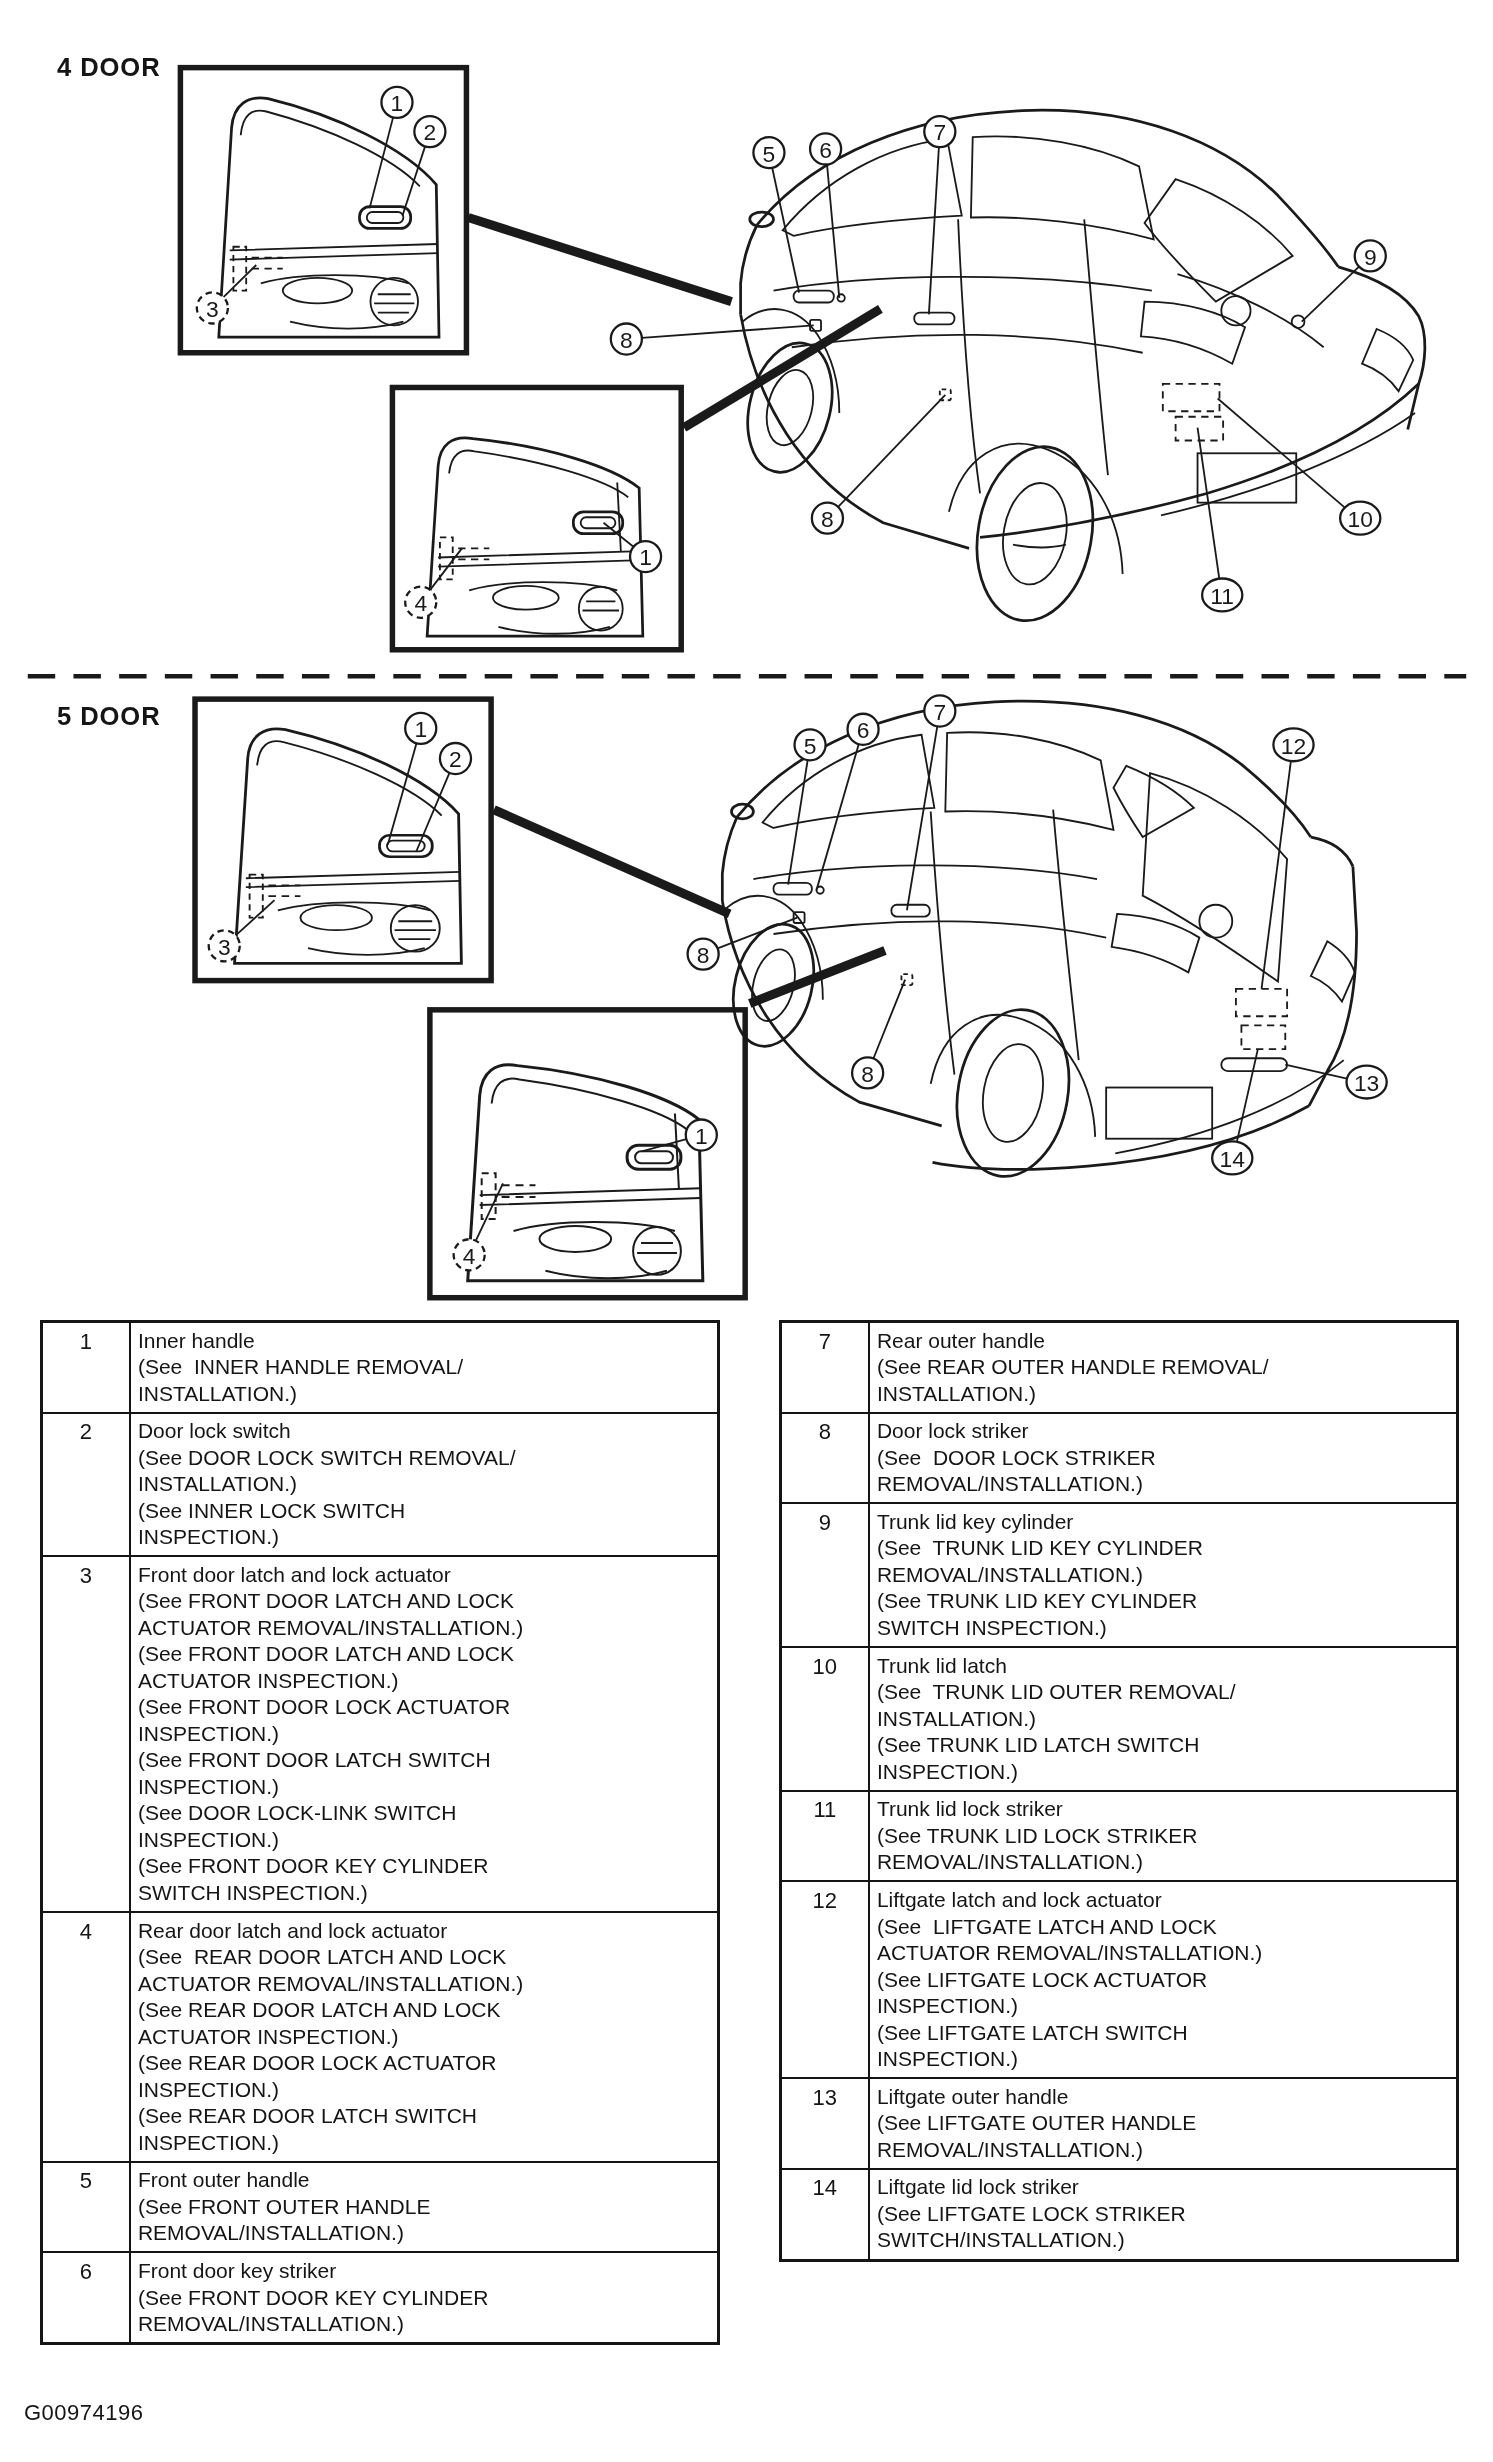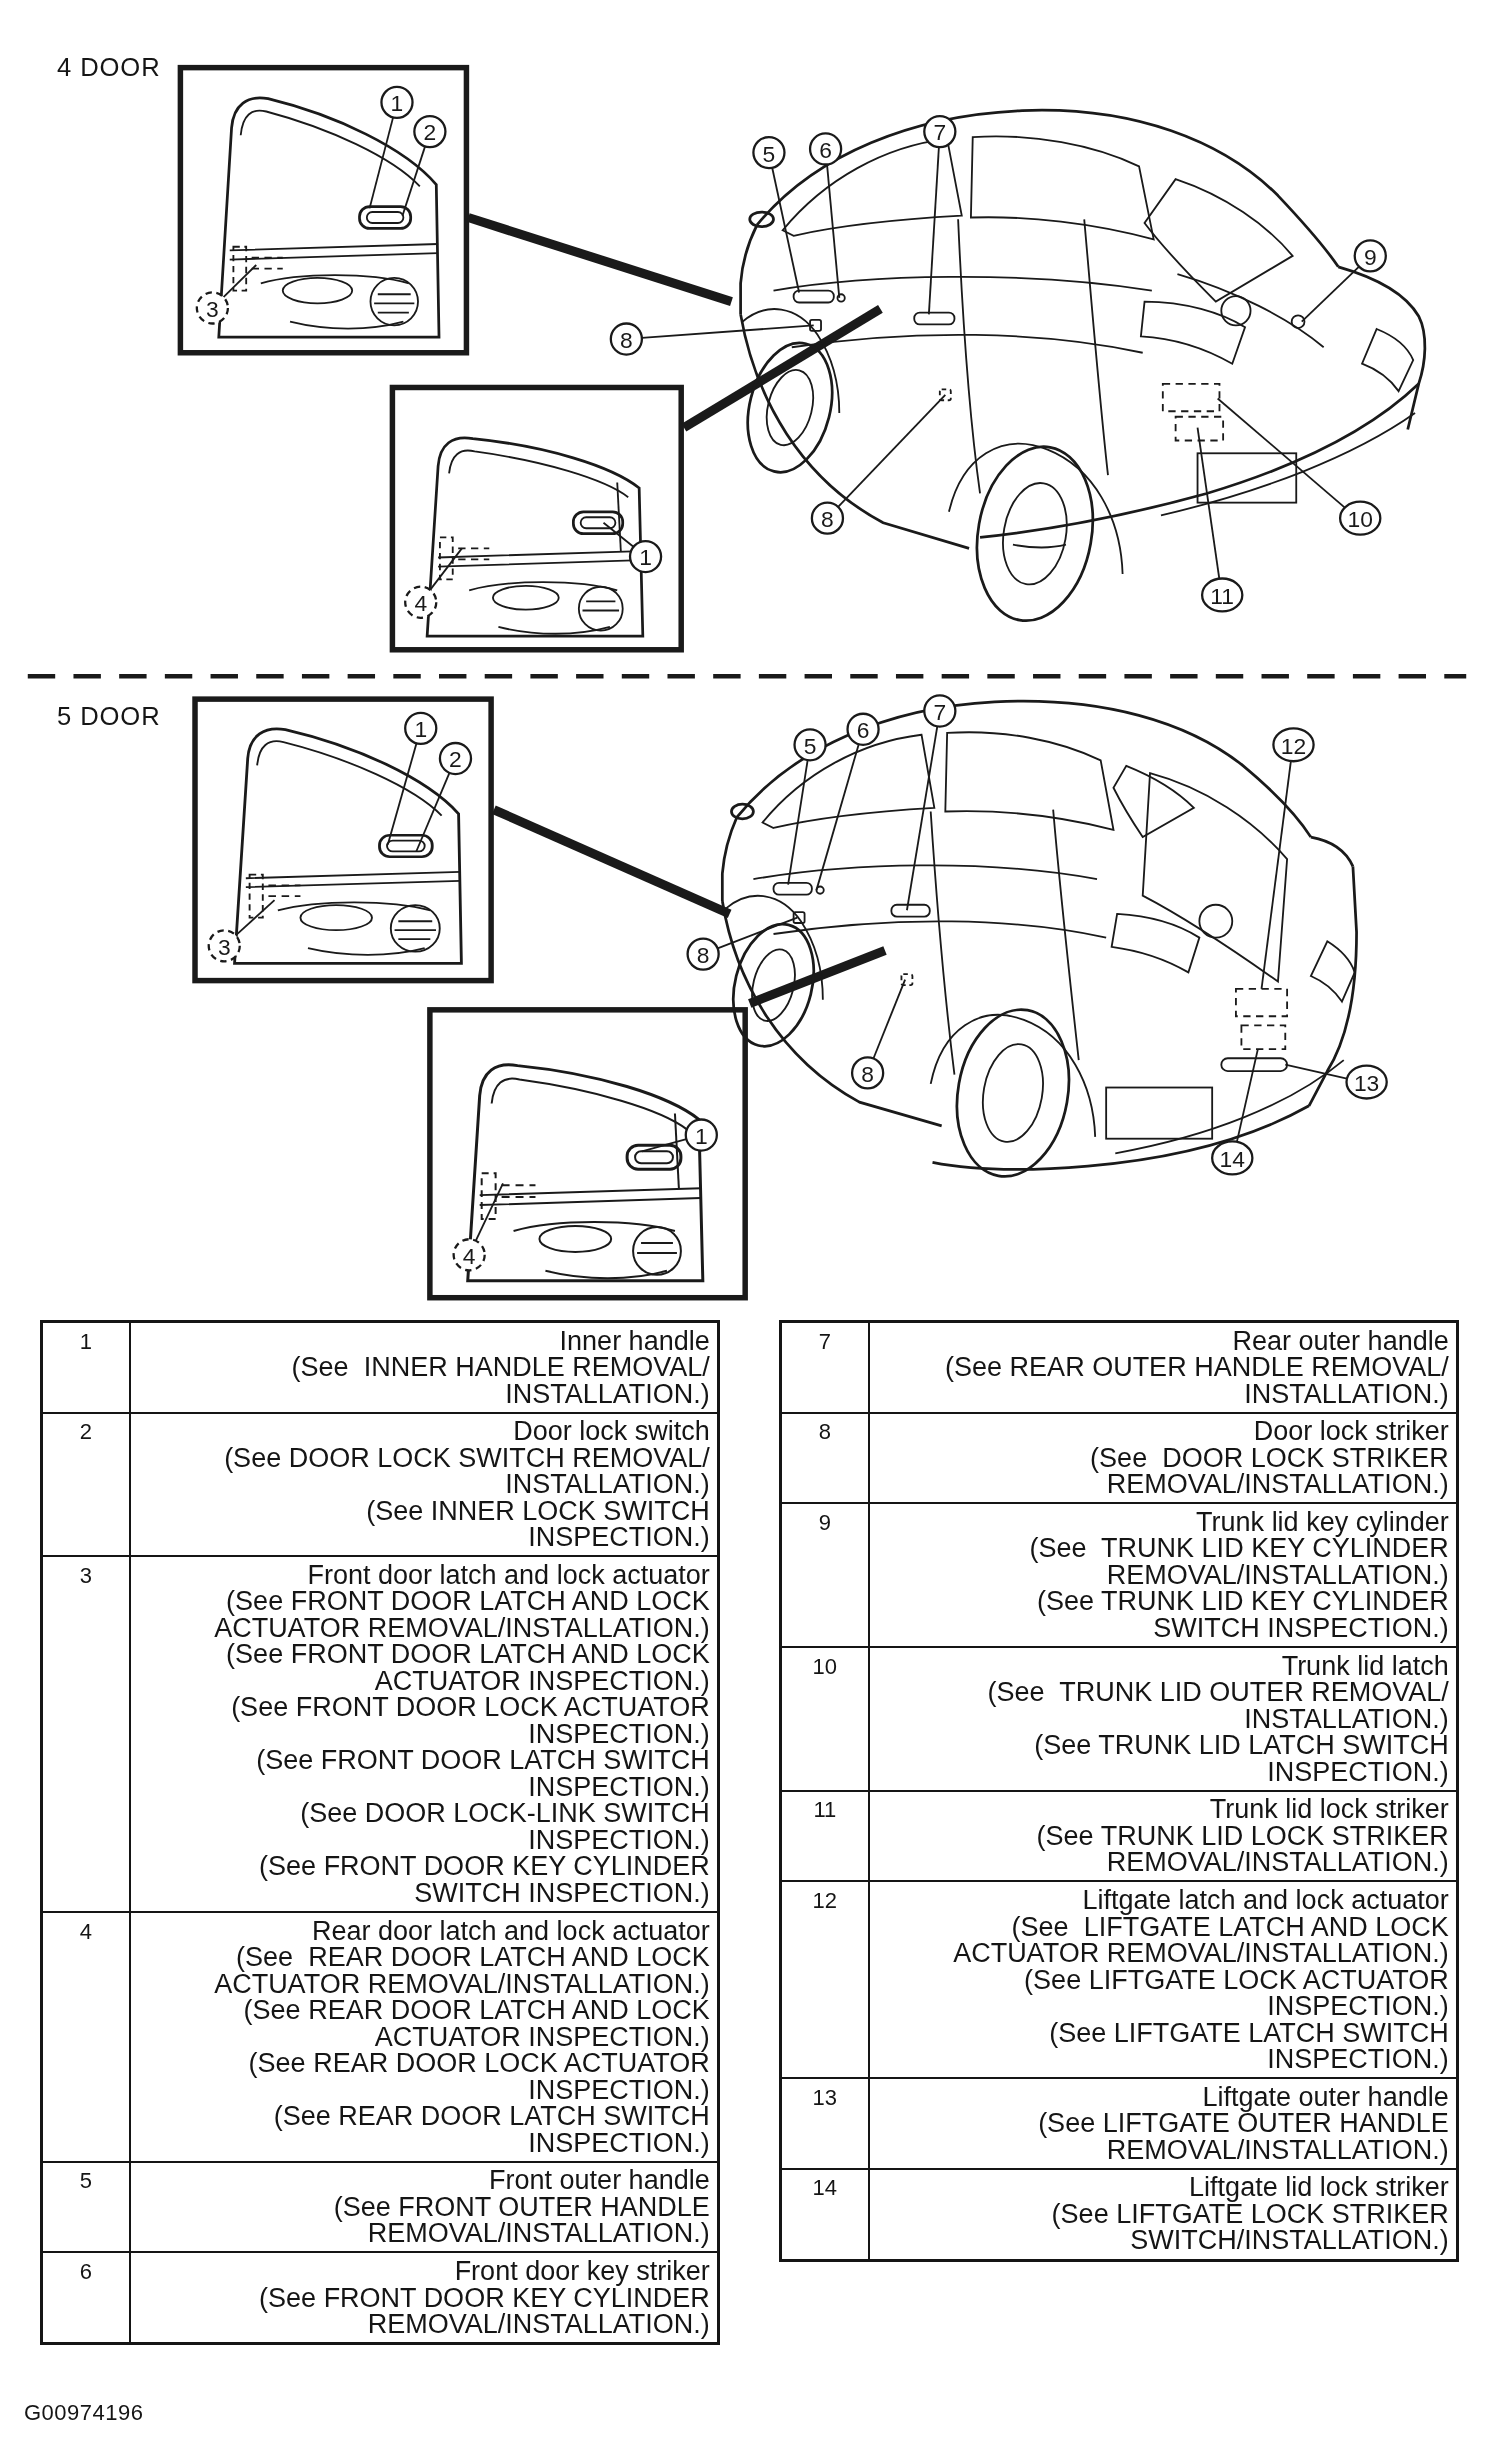--- a/index.html
+++ b/index.html
@@ -2,34 +2,34 @@
 <html style="font-size:14.6px"><head>
 <meta charset="utf-8">
 <style>
   html,body{margin:0;padding:0;background:#e8e8e8;}
   #canvas{
     position:relative;width:1494px;height:2462px;background:#ffffff;
     font-family:"Liberation Sans", sans-serif;color:#151515;overflow:hidden;
   }
   #art{position:absolute;left:0;top:0;width:1494px;height:2462px;}
   .section-label{
-    position:absolute;font-size:25.6px;font-weight:normal;letter-spacing:0.9px;
+    position:absolute;font-size:25.6px;font-weight:bold;letter-spacing:0.9px;
     color:#151515;
   }
   #label-4door{left:57px;top:53px;}
   #label-5door{left:57px;top:702px;}
   table.parts{
     position:absolute;border-collapse:collapse;width:680px;
     border:3.7px solid #151515;table-layout:fixed;background:#fff;
   }
   #table-left{left:40px;top:1320px;}
   #table-right{left:779px;top:1320px;}
   table.parts td{
     border:2.7px solid #151515;vertical-align:top;
-    font-size:27px;line-height:26.5px;padding:4.6px 7.3px;text-align:right;
+    font-size:21px;line-height:26.5px;padding:4.6px 7.3px;
   }
   table.parts td.num{width:71px;text-align:center;font-size:22px;padding-top:5.5px;}
   table.parts td.desc div{white-space:pre-wrap;}
   #figure-code{
     position:absolute;left:24px;top:2400px;font-size:22px;color:#151515;
     letter-spacing:0.5px;
     text-align:right;
   }
   .stroke{stroke:#1a1a1a;fill:none;}
 </style>

